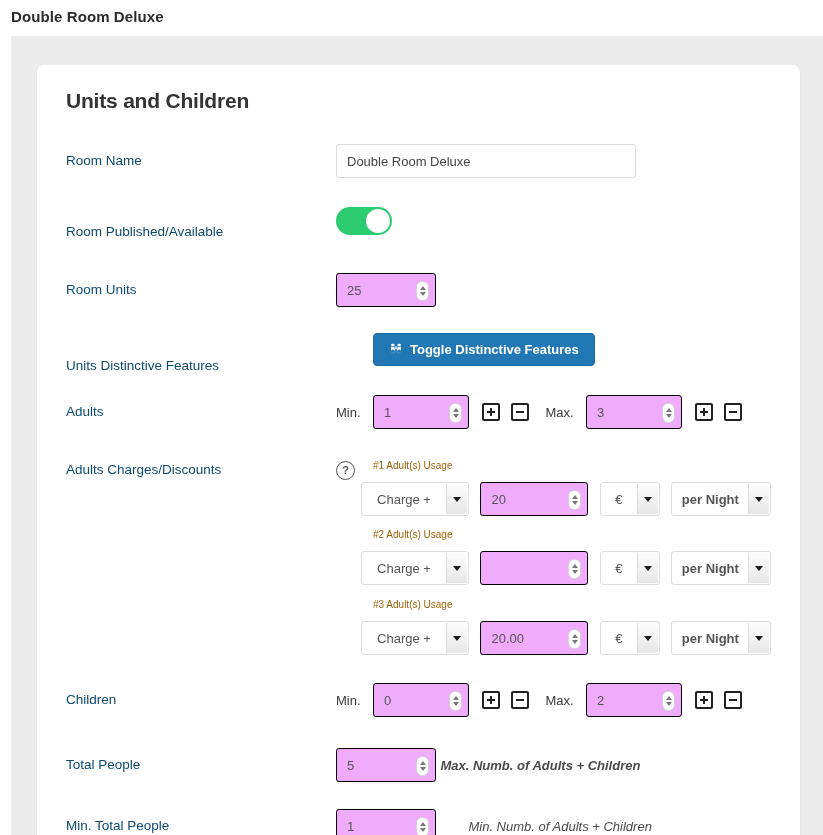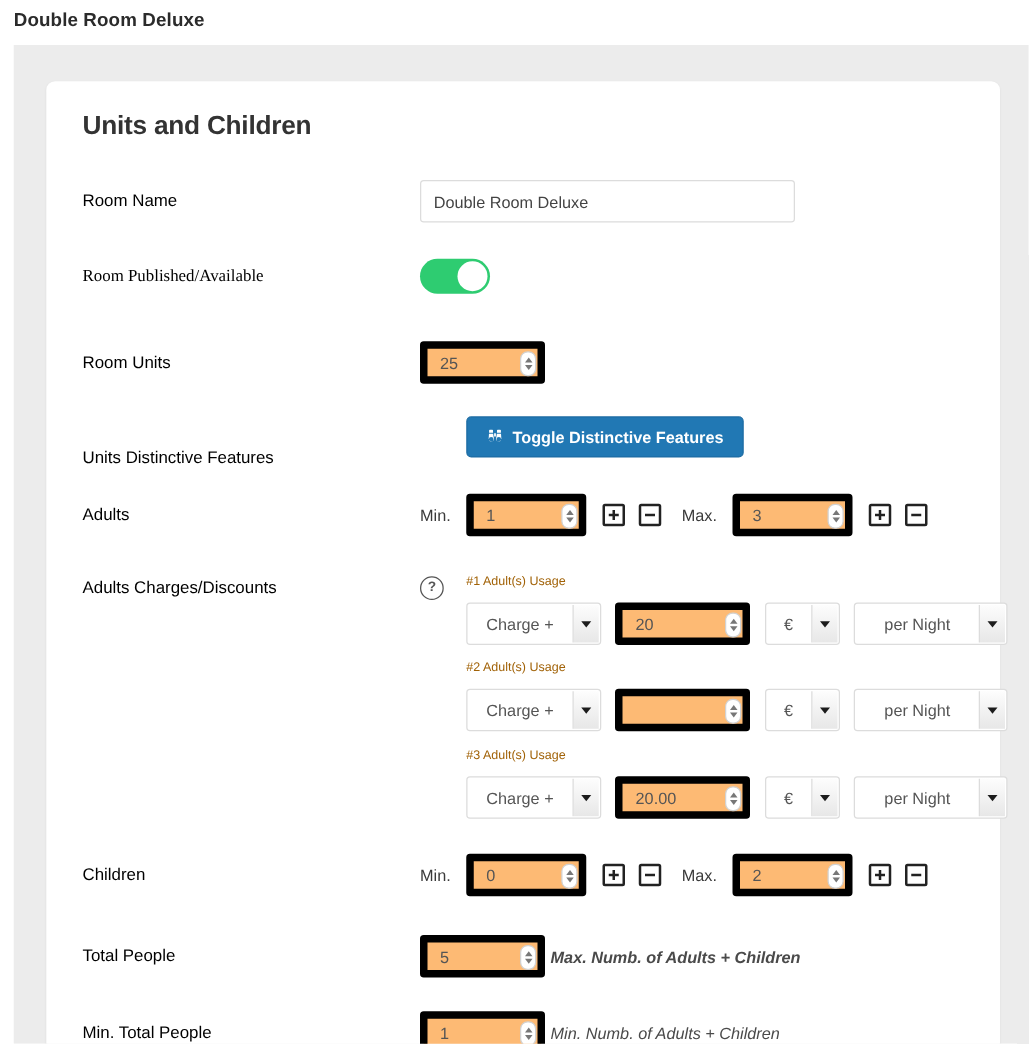--- a/index.html
+++ b/index.html
@@ -36,21 +36,21 @@
   }
   .card-title{
     position:absolute;left:29px;top:24px;
     font-size:21px;font-weight:bold;color:#333;letter-spacing:-.2px;
   }
 
   
   .row{position:absolute;left:0;width:763px;}
   .lbl{
     position:absolute;left:29px;
-    font-size:13.5px;color:#000000;white-space:nowrap;
+    font-size:13.5px;color:#0c4a6e;white-space:nowrap;
   }
   .ctl{position:absolute;left:299px;}
 
   
   .txt{
     box-sizing:border-box;width:300px;height:34px;
     border:1px solid #dcdcdc;border-radius:3px;background:#fff;
     font-family:"Liberation Sans", sans-serif;font-size:13px;color:#444;
     padding:0 10px;outline:none;
   }
@@ -64,21 +64,21 @@
     position:absolute;top:2px;left:30px;width:24px;height:24px;
     border-radius:50%;background:#ffffff;
   }
 
   
   .numwrap{
     position:relative;display:inline-block;vertical-align:middle;
   }
   .num{
     box-sizing:border-box;height:34px;
-    border:6px solid #000000;border-radius:3px;background:#fdba74;
+    border:1px solid #000000;border-radius:3px;background:#f0abfc;
     font-family:"Liberation Sans", sans-serif;font-size:13px;color:#555;
     padding:0 26px 0 10px;outline:none;
   }
   .num.w100{width:100px;}
   .num.w96{width:96px;}
   .num.w104{width:108px;}
   .spin{
     position:absolute;right:7px;top:50%;margin-top:-9px;
     width:11px;height:18px;border-radius:6px;
     border:1px solid #d2d2d2;background:#fff;
@@ -144,28 +144,28 @@
     border-left:1px solid #dcdcdc;
     display:flex;align-items:center;justify-content:center;
   }
   .sel .sel-arrow i{
     display:block;width:0;height:0;
     border-left:4px solid transparent;border-right:4px solid transparent;
     border-top:5px solid #1c1c1c;
   }
   .sel.w108{width:108px;}
   .sel.w60{width:60px;}
-  .sel.w100{width:123px;}
+  .sel.w100{width:100px;font-weight:bold;}
 
   .usage-lbl{font-size:10px;color:#a16207;}
   .hint{
     display:inline-block;vertical-align:middle;
     font-size:13px;font-style:italic;color:#4a4a4a;
   }
-  .chargerow{position:absolute;left:336px;white-space:nowrap;}
+  .chargerow{position:absolute;left:324px;white-space:nowrap;}
   .chargerow .sel, .chargerow .numwrap{margin-right:7px;}
 </style>
 </head>
 <body>
 
 <div class="page">
 
   <div class="topbar">
     <div class="topbar-title">Double Room Deluxe</div>
   </div>
@@ -177,21 +177,21 @@
     <div class="card-title">Units and Children</div>
 
     <div class="row" style="top:79px;">
       <div class="lbl" style="top:9px;">Room Name</div>
       <div class="ctl">
         <input class="txt" type="text" value="Double Room Deluxe" style="">
       </div>
     </div>
 
     <div class="row" style="top:142px;">
-      <div class="lbl" style="top:6px;font-family:Liberation Serif, serif;">Room Published/Available</div>
+      <div class="lbl" style="top:17px;">Room Published/Available</div>
       <div class="ctl">
         <button class="toggle">
           <span class="knob"></span>
         </button>
       </div>
     </div>
 
     <div class="row" style="top:208px;">
       <div class="lbl" style="top:9px;">Room Units</div>
       <div class="ctl">
@@ -390,18 +390,18 @@
     <div class="row" style="top:744px;">
       <div class="lbl" style="top:9px;">Min. Total People</div>
       <div class="ctl" style="left:299px;white-space:nowrap;">
         <span class="numwrap">
           <input class="num w100" type="text" value="1" style="">
           <span class="spin">
               <i class="up"></i>
               <i class="dn"></i>
             </span>
         </span>
-        <span class="hint" style="margin-left:0;">Min. Numb. of Adults + Children</span>
+        <span class="hint" style="margin-left:28px;">Min. Numb. of Adults + Children</span>
       </div>
     </div>
 
   </div>
 </div>
 
 </body></html>

